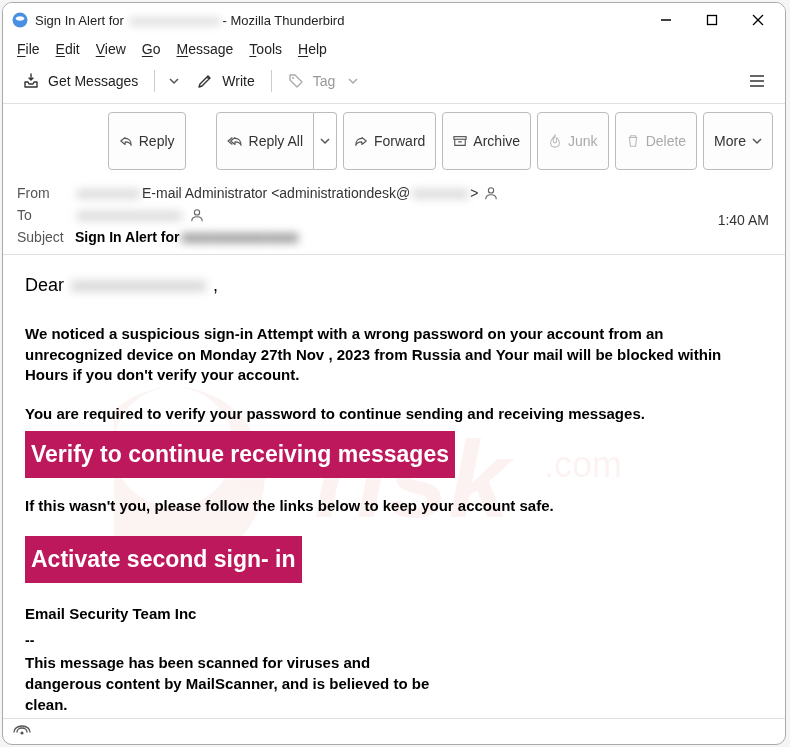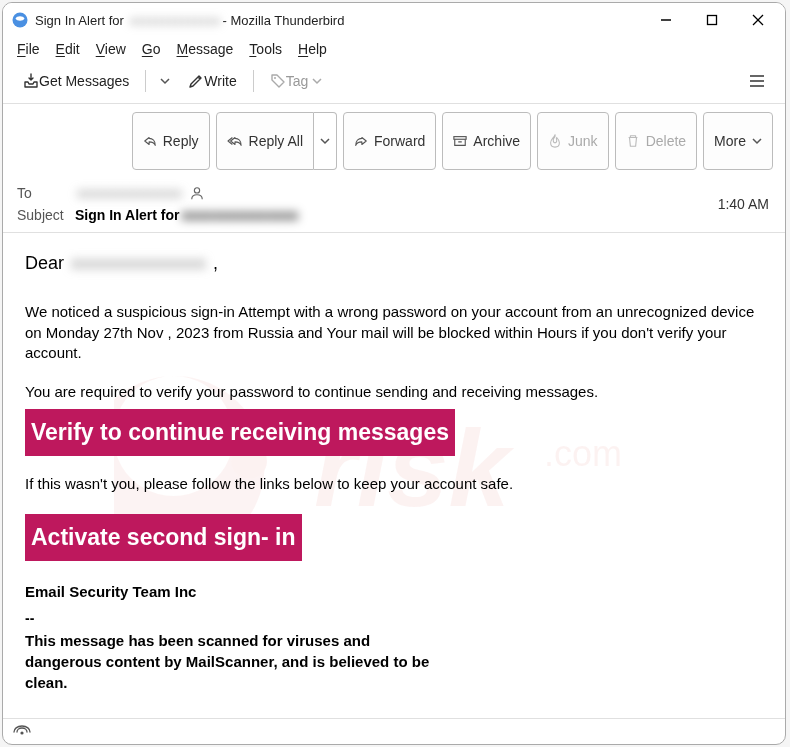--- a/index.html
+++ b/index.html
@@ -48,21 +48,21 @@
     display:flex; gap: 16px; padding: 4px 14px 6px;
     font-size: 14px; color:#222;
   }
   .menubar span { }
   .menubar .ul { text-decoration: underline; text-underline-offset: 2px; }
   .toolbar {
     display:flex; align-items:center; gap: 4px;
     padding: 4px 12px 8px;
   }
   .tb-btn {
-    display:flex; align-items:center; gap:0;
+    display:flex; align-items:center; gap:9px;
     padding: 4px 8px; border-radius:4px;
     color:#222; font-size:14px;
   }
   .tb-icon { width:16px; height:16px; display:inline-flex; }
   .tb-sep { width:1px; height:22px; background:#ccc; margin:0 4px; }
   .tb-chev {
     width:22px; display:flex; justify-content:center; color:#555;font-size:11px;
   }
   .hamburger {
     margin-left:auto; width:32px; height:28px; display:flex; align-items:center; justify-content:center;
@@ -71,53 +71,53 @@
   .action-row {
     display:flex; gap:6px; padding:8px 12px; justify-content:flex-end;
   }
   .pill {
     display:flex; align-items:center; gap:6px;
     border:1px solid #bcbcbc; border-radius:4px;
     padding: 20px 10px; font-size:14px; color:#333; background:#fdfdfd;
   }
   .pill.disabled { color:#aaa; }
   .pill-split { display:flex; }
-  .pill-split .pill { border-top-right-radius:0;border-bottom-right-radius:0; }
+  .pill-split .pill { border-top-right-radius:0;border-bottom-right-radius:0;margin-left:24px; }
   .pill-split .caret-box { border:1px solid #bcbcbc; border-left:none; border-radius:0 4px 4px 0; padding:4px 6px; display:flex;align-items:center;}
   
   .headers {
     padding: 4px 14px 6px; font-size:14px; color:#333;
     position:relative;
   }
   .hdr-row { display:flex; align-items:center; padding:3px 0; }
   .hdr-label { width:58px; color:#555; }
   .blur-chip {
     display:inline-block; filter:blur(5px); color:#888;
     background:#eee0; padding:0 2px; border-radius:2px;
   }
   .verify-icon { margin-left:6px; color:#666; }
-  .time-stamp { position:absolute; right:16px; top:18px; font-size:14px; color:#333;}
+  .time-stamp { position:absolute; right:16px; top:34px; font-size:14px; color:#333;}
   .subj-strong { font-weight:700; color:#000; }
   
   .body-area {
     flex:1; overflow:hidden; position:relative;
     border-top:1px solid #e0e0e0;
     padding: 14px 22px 0 22px;
     color:#000;
   }
   .watermark {
     position:absolute; inset:0;
     display:flex; align-items:center; justify-content:center;
     pointer-events:none;
     z-index:0;
   }
   .watermark svg { opacity:0.07; }
   .body-area > .content { position:relative; z-index:1; }
   .greet { font-size:18px; margin:6px 0 28px; }
-  .bold { font-weight:400; }
+  .bold { font-weight:700; }
   .para { margin: 0 0 18px; font-size:15px; line-height:1.38; }
   .cta {
     display:inline-block; background:#be185d; color:#fff;
     font-weight:700; font-size:23px; padding:10px 6px;
     margin: 0 0 18px; 
   }
   .sig { font-weight:700; font-size:15px; margin-top:4px;}
   .dash { font-weight:700; margin:10px 0 4px;}
   .footer-para { font-weight:700; font-size:15px; line-height:1.4; max-width:420px;}
   
@@ -282,20 +282,33 @@
       <span>More</span>
       <span>
           <svg width="10" height="10">
             <path d="M1 3 L5 7 L9 3" fill="none" stroke="#555" stroke-width="1.5"></path>
           </svg>
         </span>
     </div>
   </div>
 
   <div class="headers">
+    <div class="hdr-row">
+      <span class="hdr-label">From</span>
+      <span class="blur-chip">xxxxxxxxx</span>
+      <span> E-mail Administrator &lt;administrationdesk@</span>
+      <span class="blur-chip">xxxxxxxx</span>
+      <span> &gt;</span>
+      <span class="verify-icon">
+        <svg width="14" height="14" viewBox="0 0 16 16">
+            <circle cx="8" cy="5" r="3" fill="none" stroke="#666" stroke-width="1.3"></circle>
+            <path d="M2 15c0-4 3-5 6-5s6 1 6 5" fill="none" stroke="#666" stroke-width="1.3"></path>
+          </svg>
+      </span>
+    </div>
     <div class="hdr-row">
       <span class="hdr-label">To</span>
       <span class="blur-chip">xxxxxxxxxxxxxxx</span>
       <span class="verify-icon">
         <svg width="14" height="14" viewBox="0 0 16 16">
             <circle cx="8" cy="5" r="3" fill="none" stroke="#666" stroke-width="1.3"></circle>
             <path d="M2 15c0-4 3-5 6-5s6 1 6 5" fill="none" stroke="#666" stroke-width="1.3"></path>
           </svg>
       </span>
     </div>

